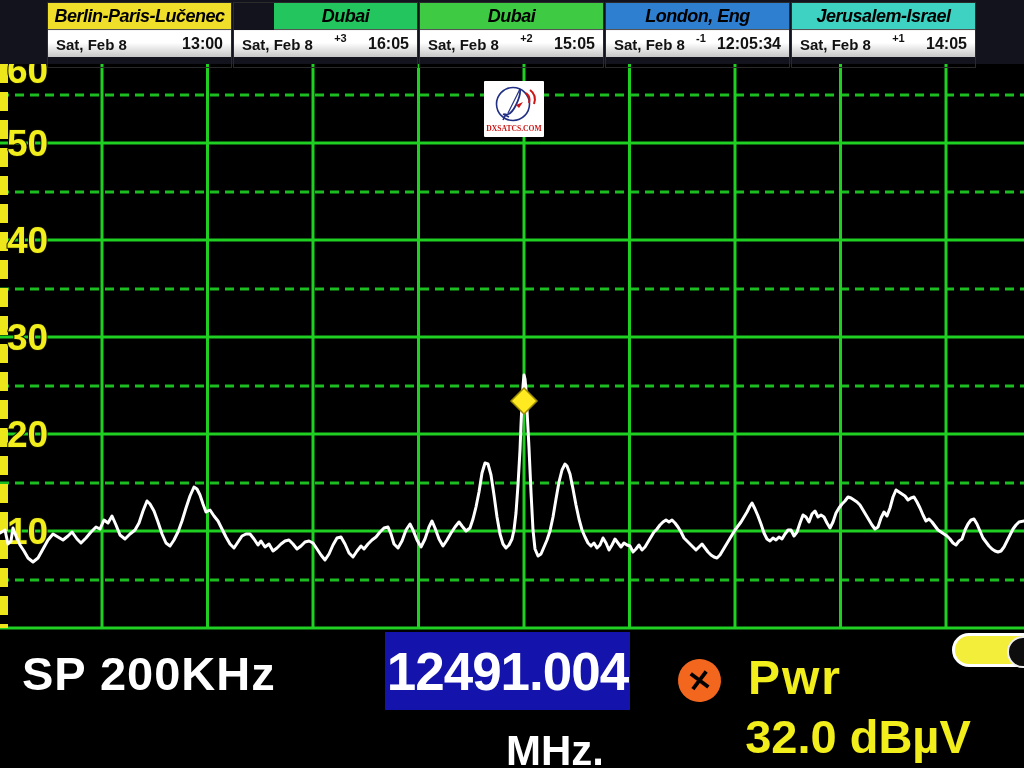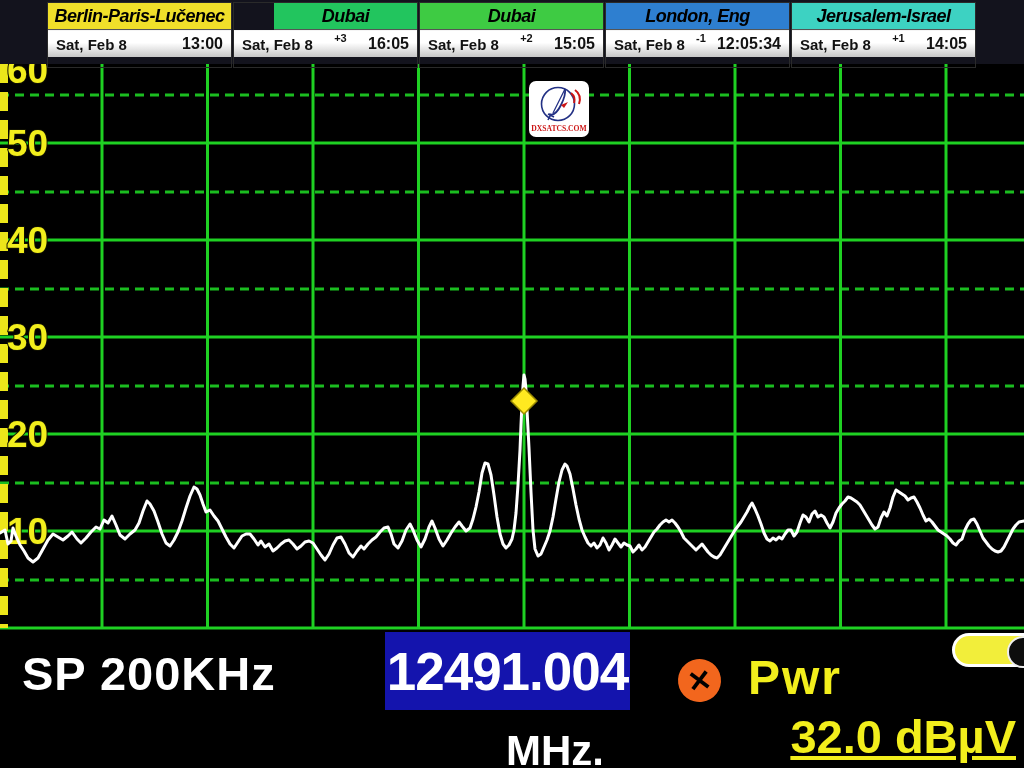--- a/index.html
+++ b/index.html
@@ -26,32 +26,32 @@
   .grid-major{stroke:#1fd023;stroke-width:3;fill:none;}
   .grid-minor{stroke:#1bbd20;stroke-width:3;stroke-dasharray:9 6;fill:none;}
   .y-axis{stroke:#ece61a;stroke-width:8;stroke-dasharray:19 9;fill:none;}
   .y-label{font-family:"Liberation Sans",sans-serif;font-size:37px;font-weight:bold;
            fill:#f2ee1c;paint-order:stroke;stroke:#101000;stroke-width:2px;}
   .trace{stroke:#ffffff;stroke-width:3;fill:none;stroke-linejoin:round;stroke-linecap:round;}
   .marker{fill:#ffe920;stroke:#9a8a00;stroke-width:1.5;}
 
   
   .logo{position:absolute;left:484px;top:81px;width:60px;height:56px;background:#fff;
-        border-radius:7px;z-index:10;display:flex;align-items:center;justify-content:center;margin-left:45px;}
+        border-radius:1px;z-index:10;display:flex;align-items:center;justify-content:center;}
 
   
   .readout{position:absolute;font-weight:bold;white-space:nowrap;z-index:20;}
   .span-label{left:22px;top:646px;font-size:47px;color:#fff;letter-spacing:1px;}
   .bw-label{left:22px;top:698px;font-size:47px;color:#fff;letter-spacing:1px;}
   .freq-box{position:absolute;left:385px;top:632px;width:245px;height:78px;background:#1414ad;
             z-index:20;display:flex;align-items:center;justify-content:center;}
   .freq-value{font-size:53px;font-weight:bold;color:#fff;letter-spacing:-1px;}
   .freq-unit{left:440px;top:727px;width:164px;text-align:right;font-size:42px;color:#fff;}
   .pwr-label{left:748px;top:650px;font-size:48px;color:#f2ee1c;letter-spacing:2px;}
-  .pwr-value{left:700px;top:709px;width:316px;text-align:right;font-size:47px;color:#f2ee1c;text-decoration:underline;}
+  .pwr-value{left:700px;top:709px;width:316px;text-align:center;font-size:47px;color:#f2ee1c;}
   .close-btn{position:absolute;left:678px;top:659px;width:43px;height:43px;border-radius:50%;
              background:#f2661d;color:#000;z-index:20;display:flex;align-items:center;
              justify-content:center;font-size:29px;font-weight:bold;transform:rotate(-8deg);}
   
   .toggle{position:absolute;left:952px;top:633px;width:104px;height:34px;background:#f2ee3a;
           border:3px solid #fff;border-radius:18px;box-sizing:border-box;z-index:20;}
   .toggle-knob{position:absolute;left:52px;top:0px;width:28px;height:28px;background:#0d0d0d;
                border:2px solid #eee;border-radius:50%;}
 </style>
 </head>

